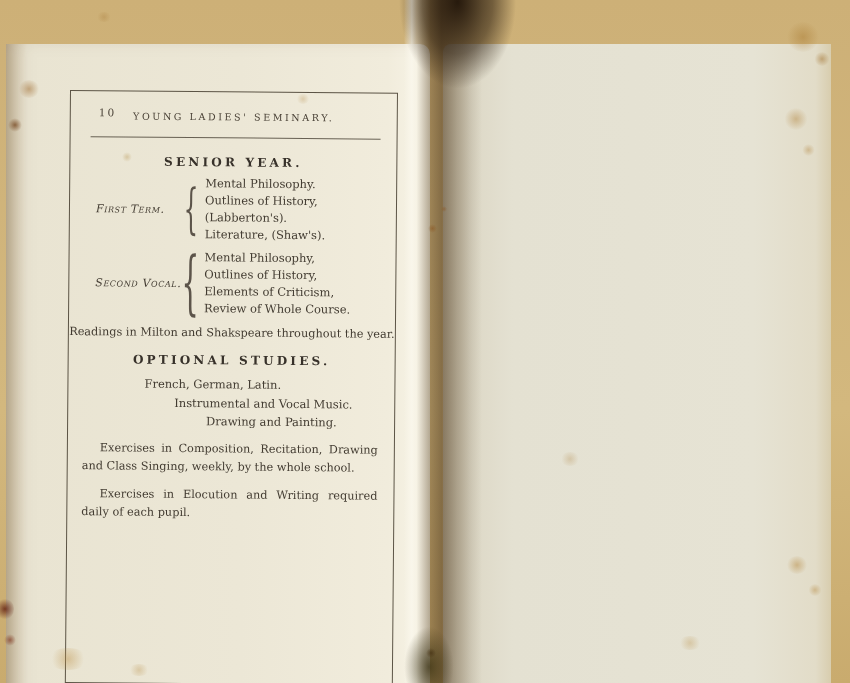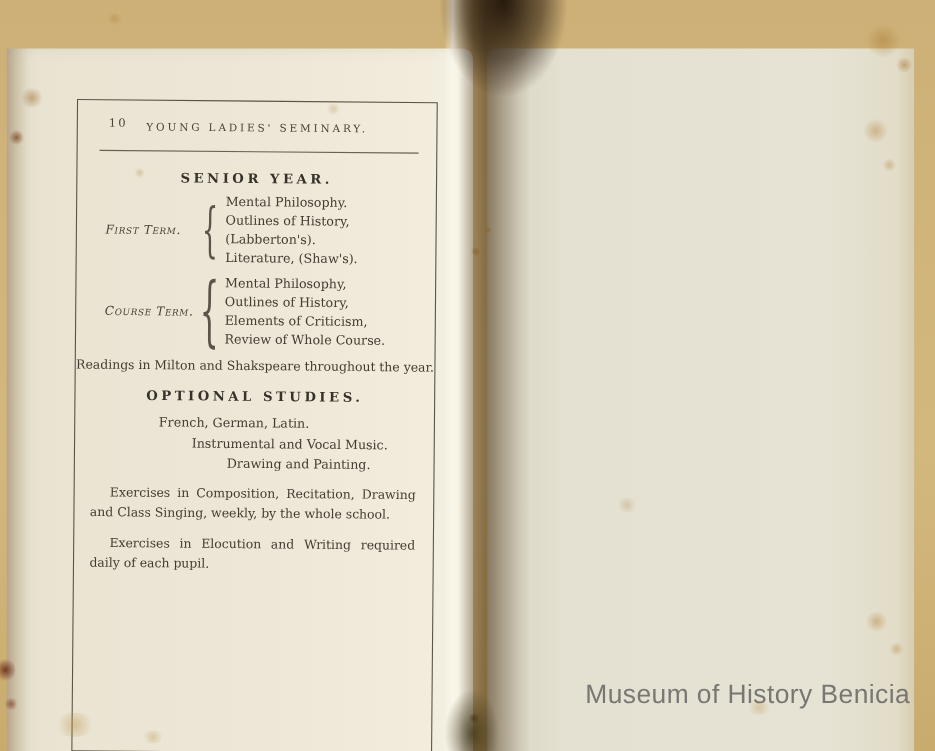--- a/index.html
+++ b/index.html
@@ -87,21 +87,21 @@
         <div class="term-label sc">First Term.</div>
         <div class="brace brace-3">{</div>
         <div class="term-items">
           <div>Mental Philosophy.</div>
           <div>Outlines of History, (Labberton's).</div>
           <div>Literature, (Shaw's).</div>
         </div>
       </div>
 
       <div class="term-row">
-        <div class="term-label sc">Course Term.</div>
+        <div class="term-label sc">Second Vocal.</div>
         <div class="brace brace-4">{</div>
         <div class="term-items">
           <div>Mental Philosophy,</div>
           <div>Outlines of History,</div>
           <div>Elements of Criticism,</div>
           <div>Review of Whole Course.</div>
         </div>
       </div>
 
       <div class="lp-note">Readings in Milton and Shakspeare throughout the year.</div>
@@ -144,15 +144,14 @@
     <div class="spot" style="left:441px;top:206px;width:6px;height:6px;background:radial-gradient(circle,rgba(140,88,36,.55),rgba(140,88,36,0) 70%);"></div>
     <div class="spot" style="left:786px;top:556px;width:22px;height:18px;background:radial-gradient(circle,rgba(182,138,66,.5),rgba(182,138,66,0) 70%);"></div>
     <div class="spot" style="left:808px;top:584px;width:14px;height:12px;background:radial-gradient(circle,rgba(182,138,66,.45),rgba(182,138,66,0) 70%);"></div>
     <div class="spot" style="left:560px;top:452px;width:20px;height:14px;background:radial-gradient(circle,rgba(176,134,70,.3),rgba(176,134,70,0) 70%);"></div>
     <div class="spot" style="left:678px;top:636px;width:24px;height:14px;background:radial-gradient(circle,rgba(188,148,78,.35),rgba(188,148,78,0) 70%);"></div>
     <div class="spot" style="left:296px;top:94px;width:14px;height:10px;background:radial-gradient(circle,rgba(178,136,68,.3),rgba(178,136,68,0) 70%);"></div>
     <div class="spot" style="left:122px;top:152px;width:10px;height:10px;background:radial-gradient(circle,rgba(190,160,100,.45),rgba(190,160,100,0) 70%);"></div>
     <div class="spot" style="left:426px;top:648px;width:10px;height:10px;background:radial-gradient(circle,rgba(70,50,20,.7),rgba(70,50,20,0) 70%);"></div>
   </div>
 
-  <div class="watermark">Museum of History Benicia</div>
 
 </div>
 
 </body></html>

